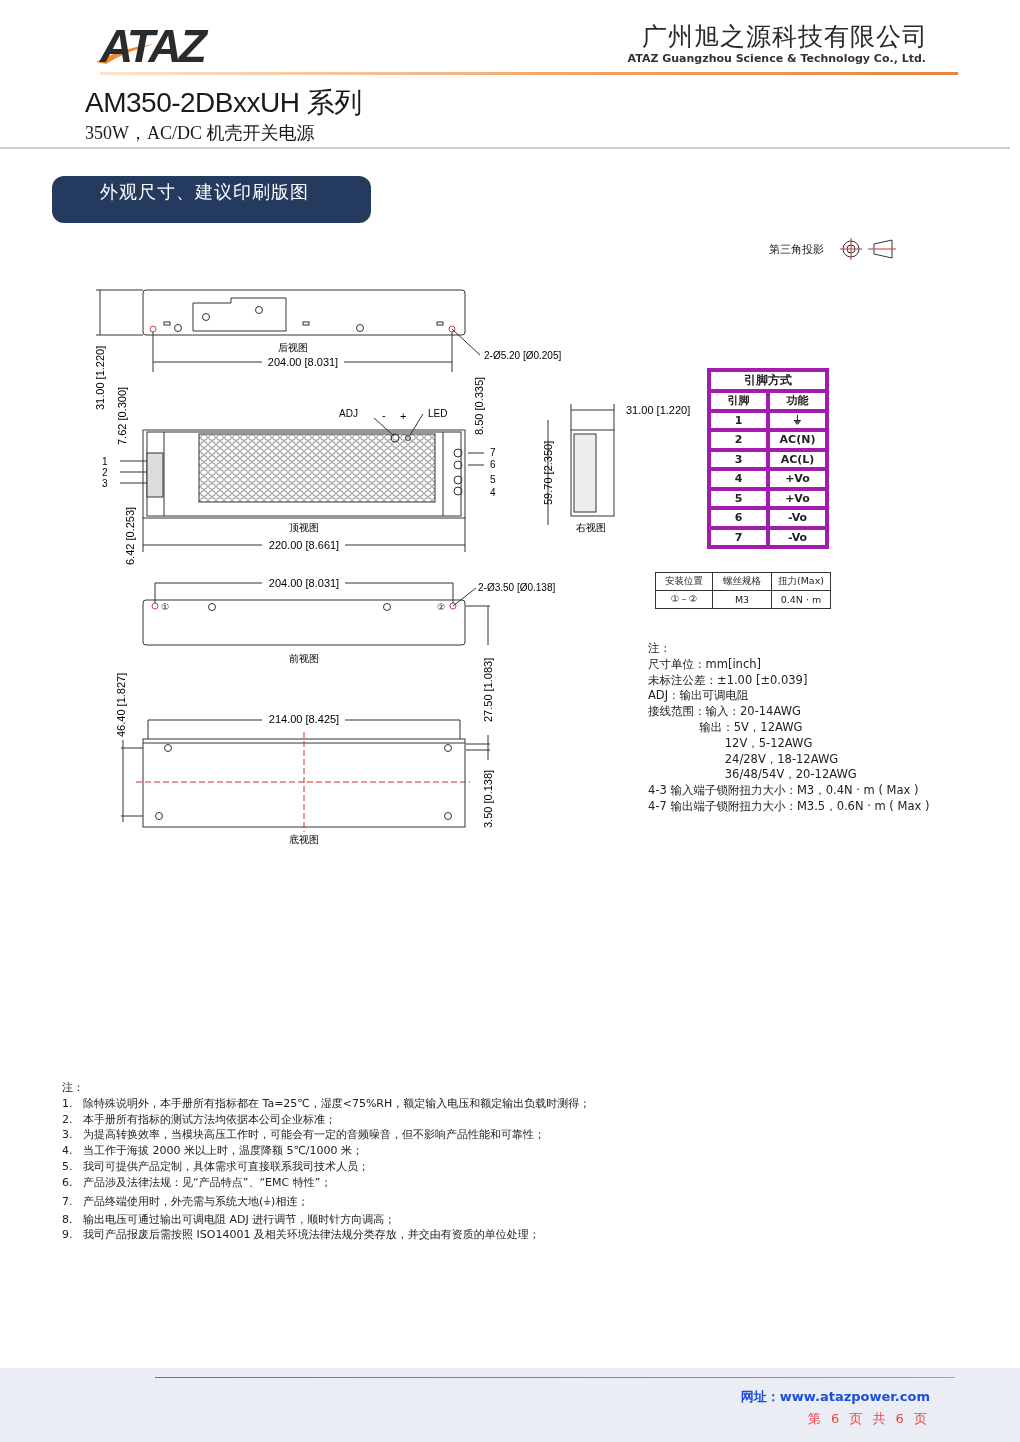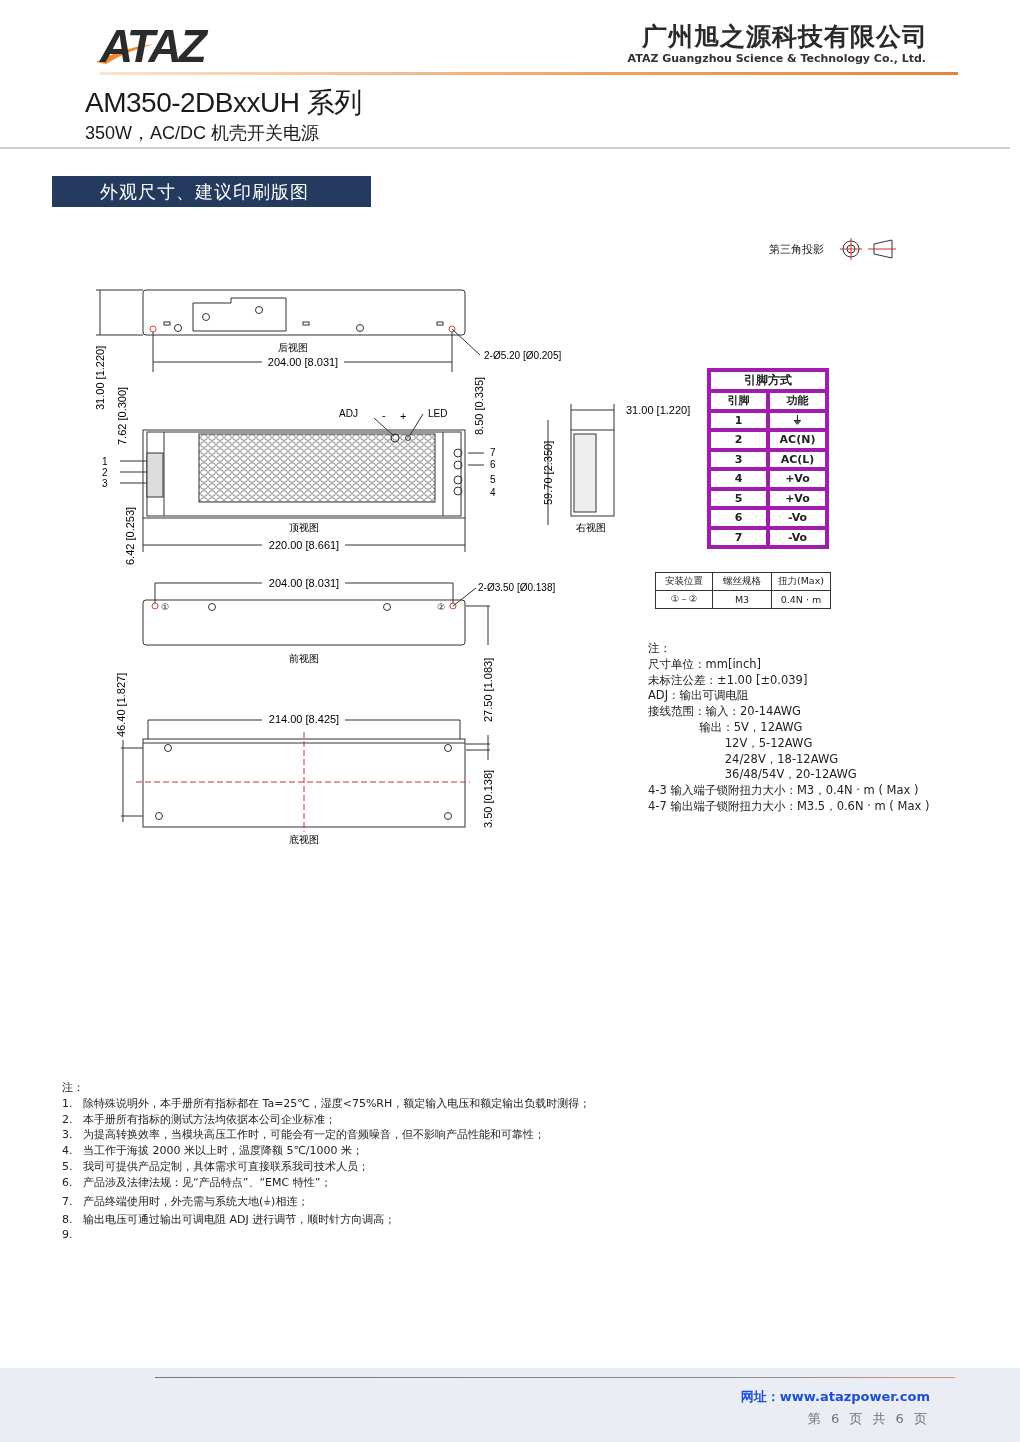--- a/index.html
+++ b/index.html
@@ -2,29 +2,29 @@
 <html><head>
 <meta charset="utf-8">
 <style>
   * { box-sizing: border-box; margin: 0; padding: 0; }
   body { width: 1020px; height: 1442px; background: #fff; position: relative; overflow: hidden;
          font-family: "DejaVu Sans", "Liberation Sans", sans-serif; color: #222; }
   .abs { position: absolute; }
 
   
   .logo { left: 92px; top: 22px; width: 130px; height: 44px; }
-  .company-cn { right: 92px; top: 20px; font-size: 25px; font-weight: bold; letter-spacing: 1px; color: #2a2a2a; }
+  .company-cn { right: 92px; top: 20px; font-size: 25px; font-weight: normal; letter-spacing: 1px; color: #2a2a2a; }
   .company-en { right: 94px; top: 52px; font-size: 11px; font-weight: bold; color: #333; }
   .orange-rule { left: 100px; top: 72px; width: 858px; height: 3px;
                  background: linear-gradient(to right, #fbe3cf, #f0a060 60%, #e6853f); }
   .product-title { left: 85px; top: 84px; font-family: "Liberation Sans", sans-serif; font-size: 28px; color: #1a1a1a; letter-spacing: -0.5px; }
-  .product-sub { left: 85px; top: 121px; font-family: Liberation Sans, sans-serif; font-size: 18px; color: #1a1a1a; }
+  .product-sub { left: 85px; top: 121px; font-family: Liberation Serif, serif; font-size: 18px; color: #1a1a1a; }
   .gray-rule { left: 0; top: 147px; width: 1010px; height: 2px; background: #cfcfcf; }
-  .section-banner { left: 52px; top: 176px; width: 319px; height: 31px; background: #243a5e; color: #fff;
-                    font-size: 18px; line-height: 31px; padding-left: 48px; letter-spacing: 1px; }
+  .section-banner { left: 52px; top: 176px; width: 319px; height: 47px; background: #243a5e; color: #fff;
+                    font-size: 18px; line-height: 31px; padding-left: 48px; letter-spacing: 1px; border-radius: 12px; }
 
   
   svg text { font-family: "Liberation Sans", sans-serif; }
   .drawing { left: 0; top: 220px; width: 1020px; height: 640px; }
 
   
   .pin-table { left: 707px; top: 368px; border-collapse: collapse; font-size: 11px; }
   .pin-table td, .pin-table th { border: 4px solid #a21caf; text-align: center; height: 19.5px; font-weight: bold; }
   .pin-table .col1 { width: 59px; }
   .pin-table .col2 { width: 59px; }
@@ -42,21 +42,21 @@
   .notes { left: 62px; top: 1080px; font-size: 11px; line-height: 15.8px; color: #222; }
   .notes .item { display: flex; }
   .notes .num { width: 21px; }
   .notes .item.tall { line-height: 21px; }
 
   
   .footer-band { left: 0; top: 1368px; width: 1020px; height: 74px; background: #eaedf4; }
   .footer-rule { left: 155px; top: 1377px; width: 800px; height: 1px;
                  background: linear-gradient(to right, #777, #8a8a8a 70%, #c89a80); }
   .footer-url { right: 90px; top: 1388px; font-size: 13px; font-weight: bold; color: #1d4ed8; }
-  .footer-page { right: 90px; top: 1410px; font-size: 13px; color: #737373; letter-spacing: 3px; }
+  .footer-page { right: 90px; top: 1410px; font-size: 13px; color: #ef4444; letter-spacing: 3px; }
 </style>
 </head>
 <body>
 
 <div class="abs logo">
   <svg width="130" height="44" viewBox="0 0 130 44">
     <path d="M4 40 Q30 26 62 22 Q32 30 14 42 Z" fill="#ef8a2e"></path>
     <text x="8" y="40" font-size="46" font-weight="bold" fill="#2b2b2b" font-style="italic" letter-spacing="-3">ATAZ</text>
   </svg>
 </div>
@@ -314,19 +314,20 @@
   <div class="item tall">
       <span class="num">7.</span>
       <span>产品终端使用时，外壳需与系统大地(⏚)相连；</span>
     </div>
   <div class="item">
       <span class="num">8.</span>
       <span>输出电压可通过输出可调电阻 ADJ 进行调节，顺时针方向调高；</span>
     </div>
   <div class="item">
       <span class="num">9.</span>
+      <span>我司产品报废后需按照 ISO14001 及相关环境法律法规分类存放，并交由有资质的单位处理；</span>
     </div>
 </div>
 
 <div class="abs footer-band"></div>
 <div class="abs footer-rule"></div>
 <div class="abs footer-url">网址：www.atazpower.com</div>
 <div class="abs footer-page">第 6 页 共 6 页</div>
 
 </body></html>

